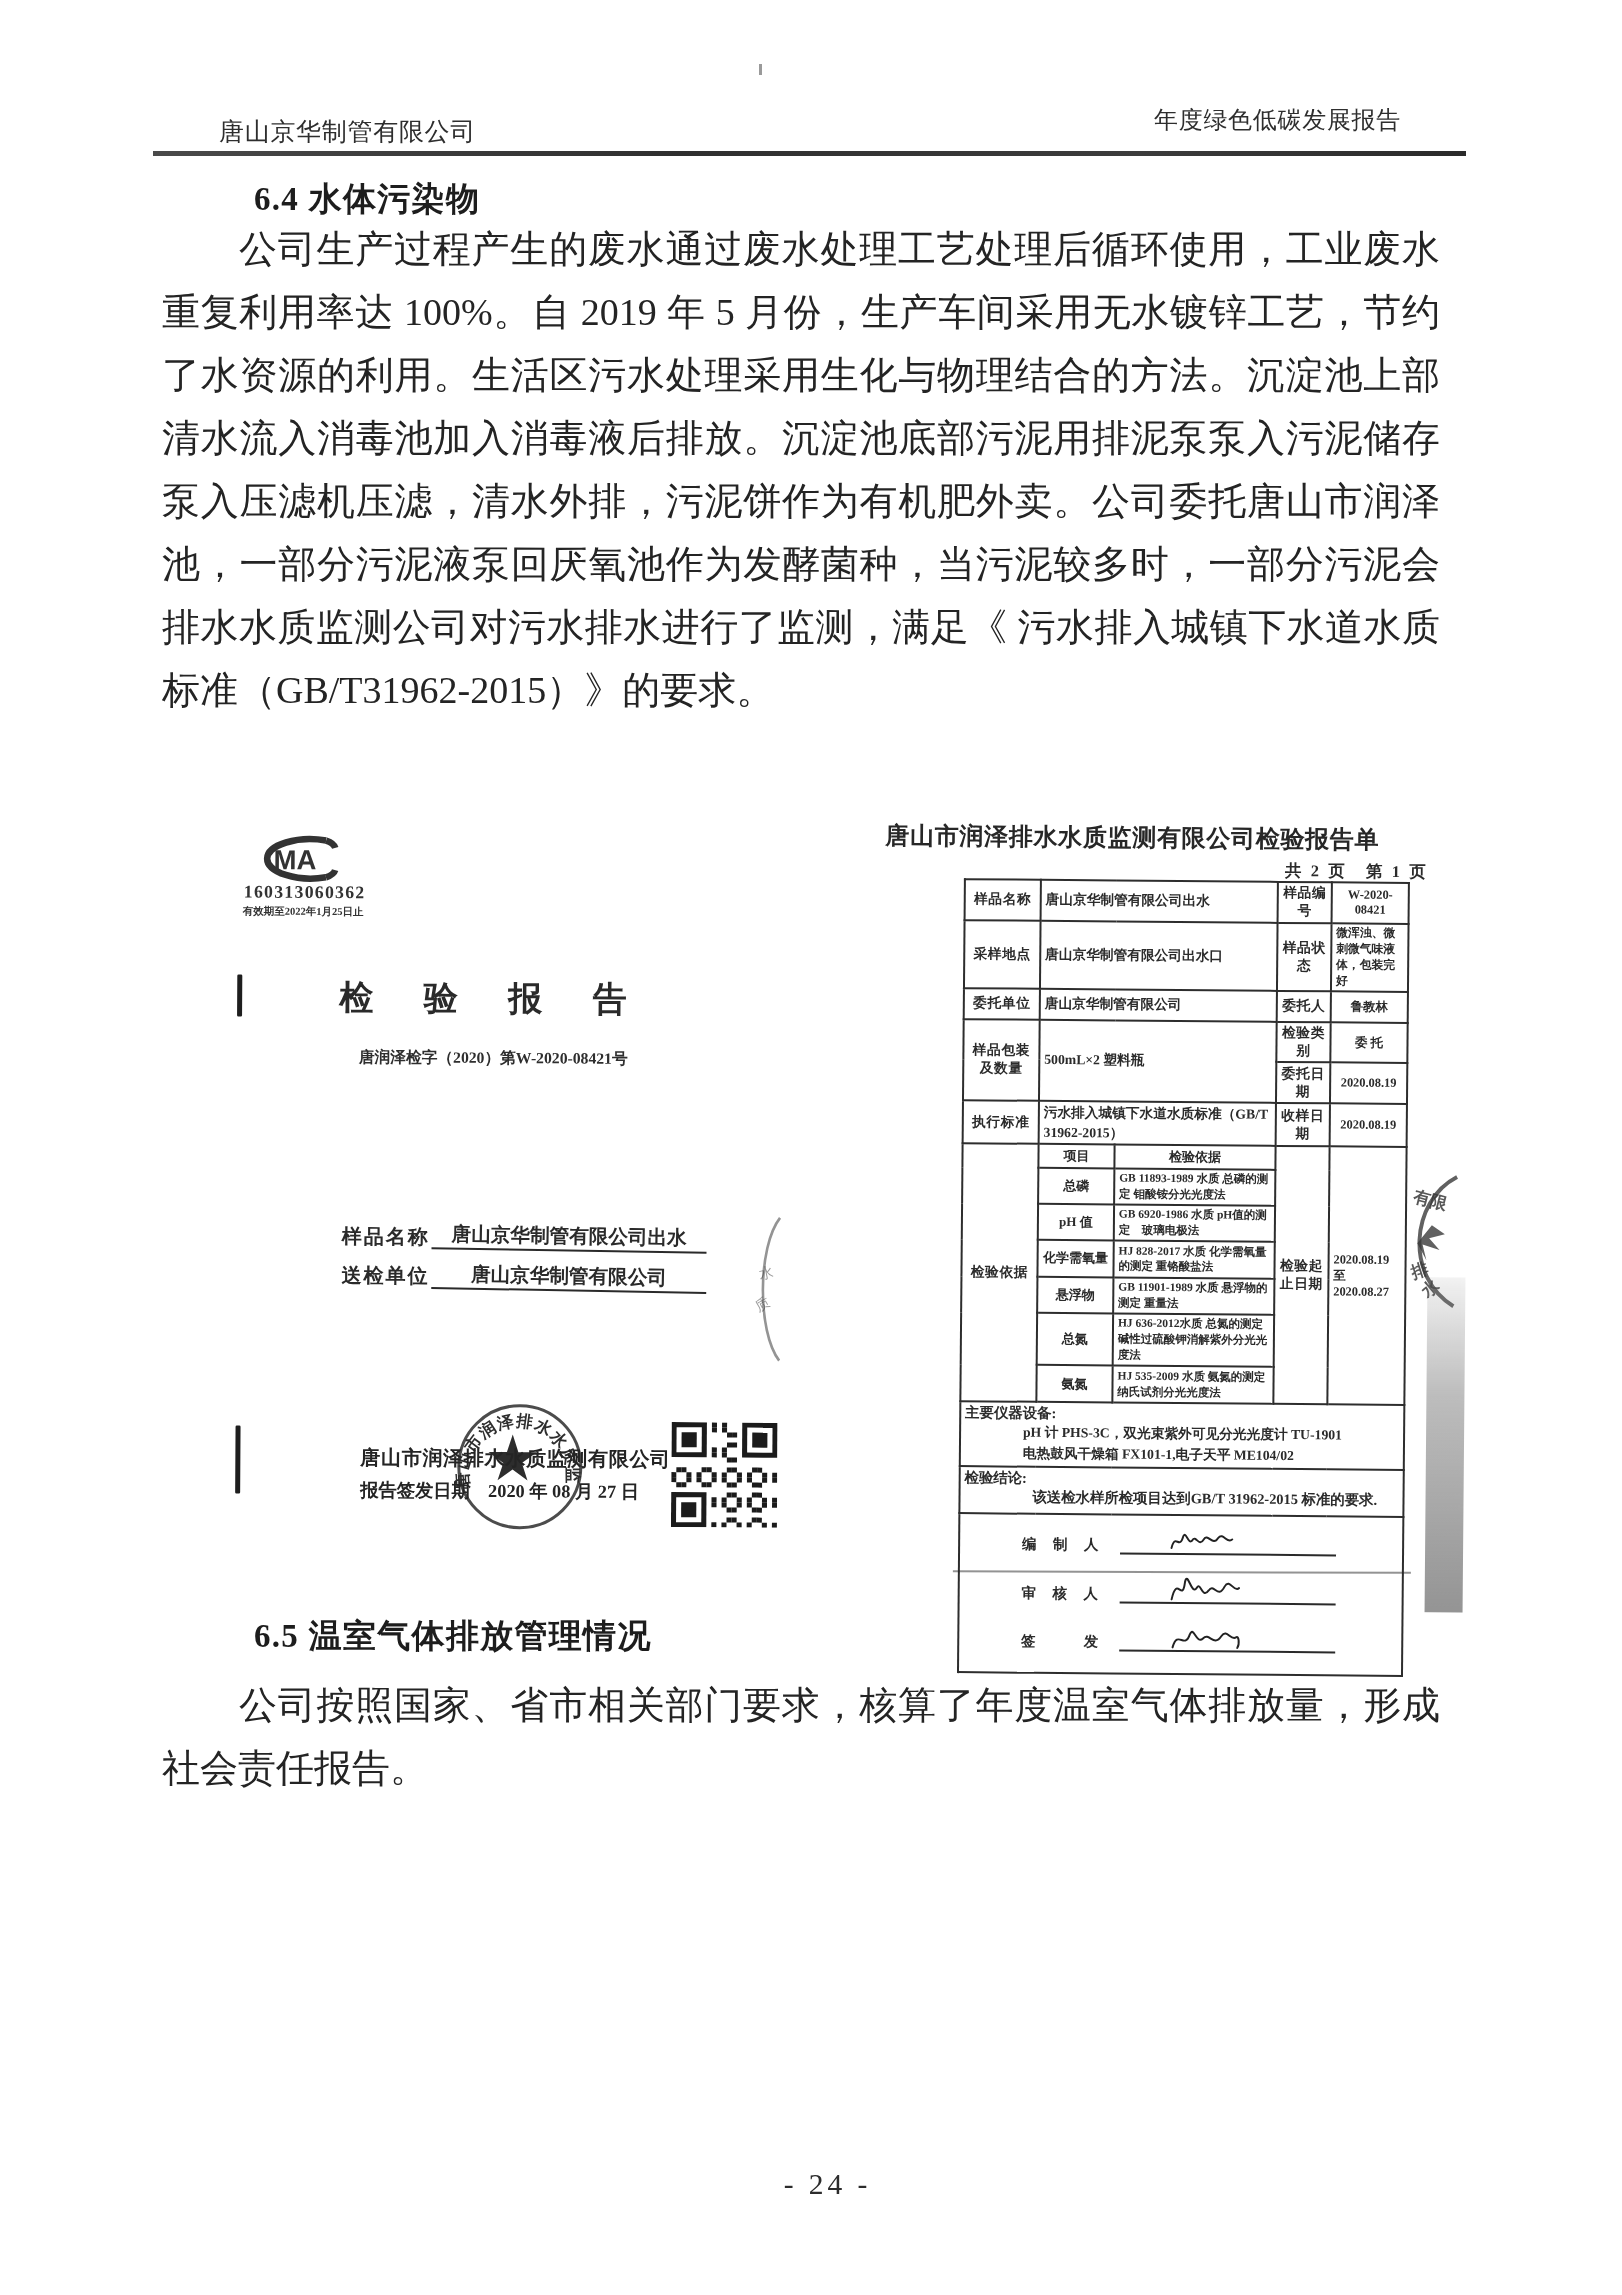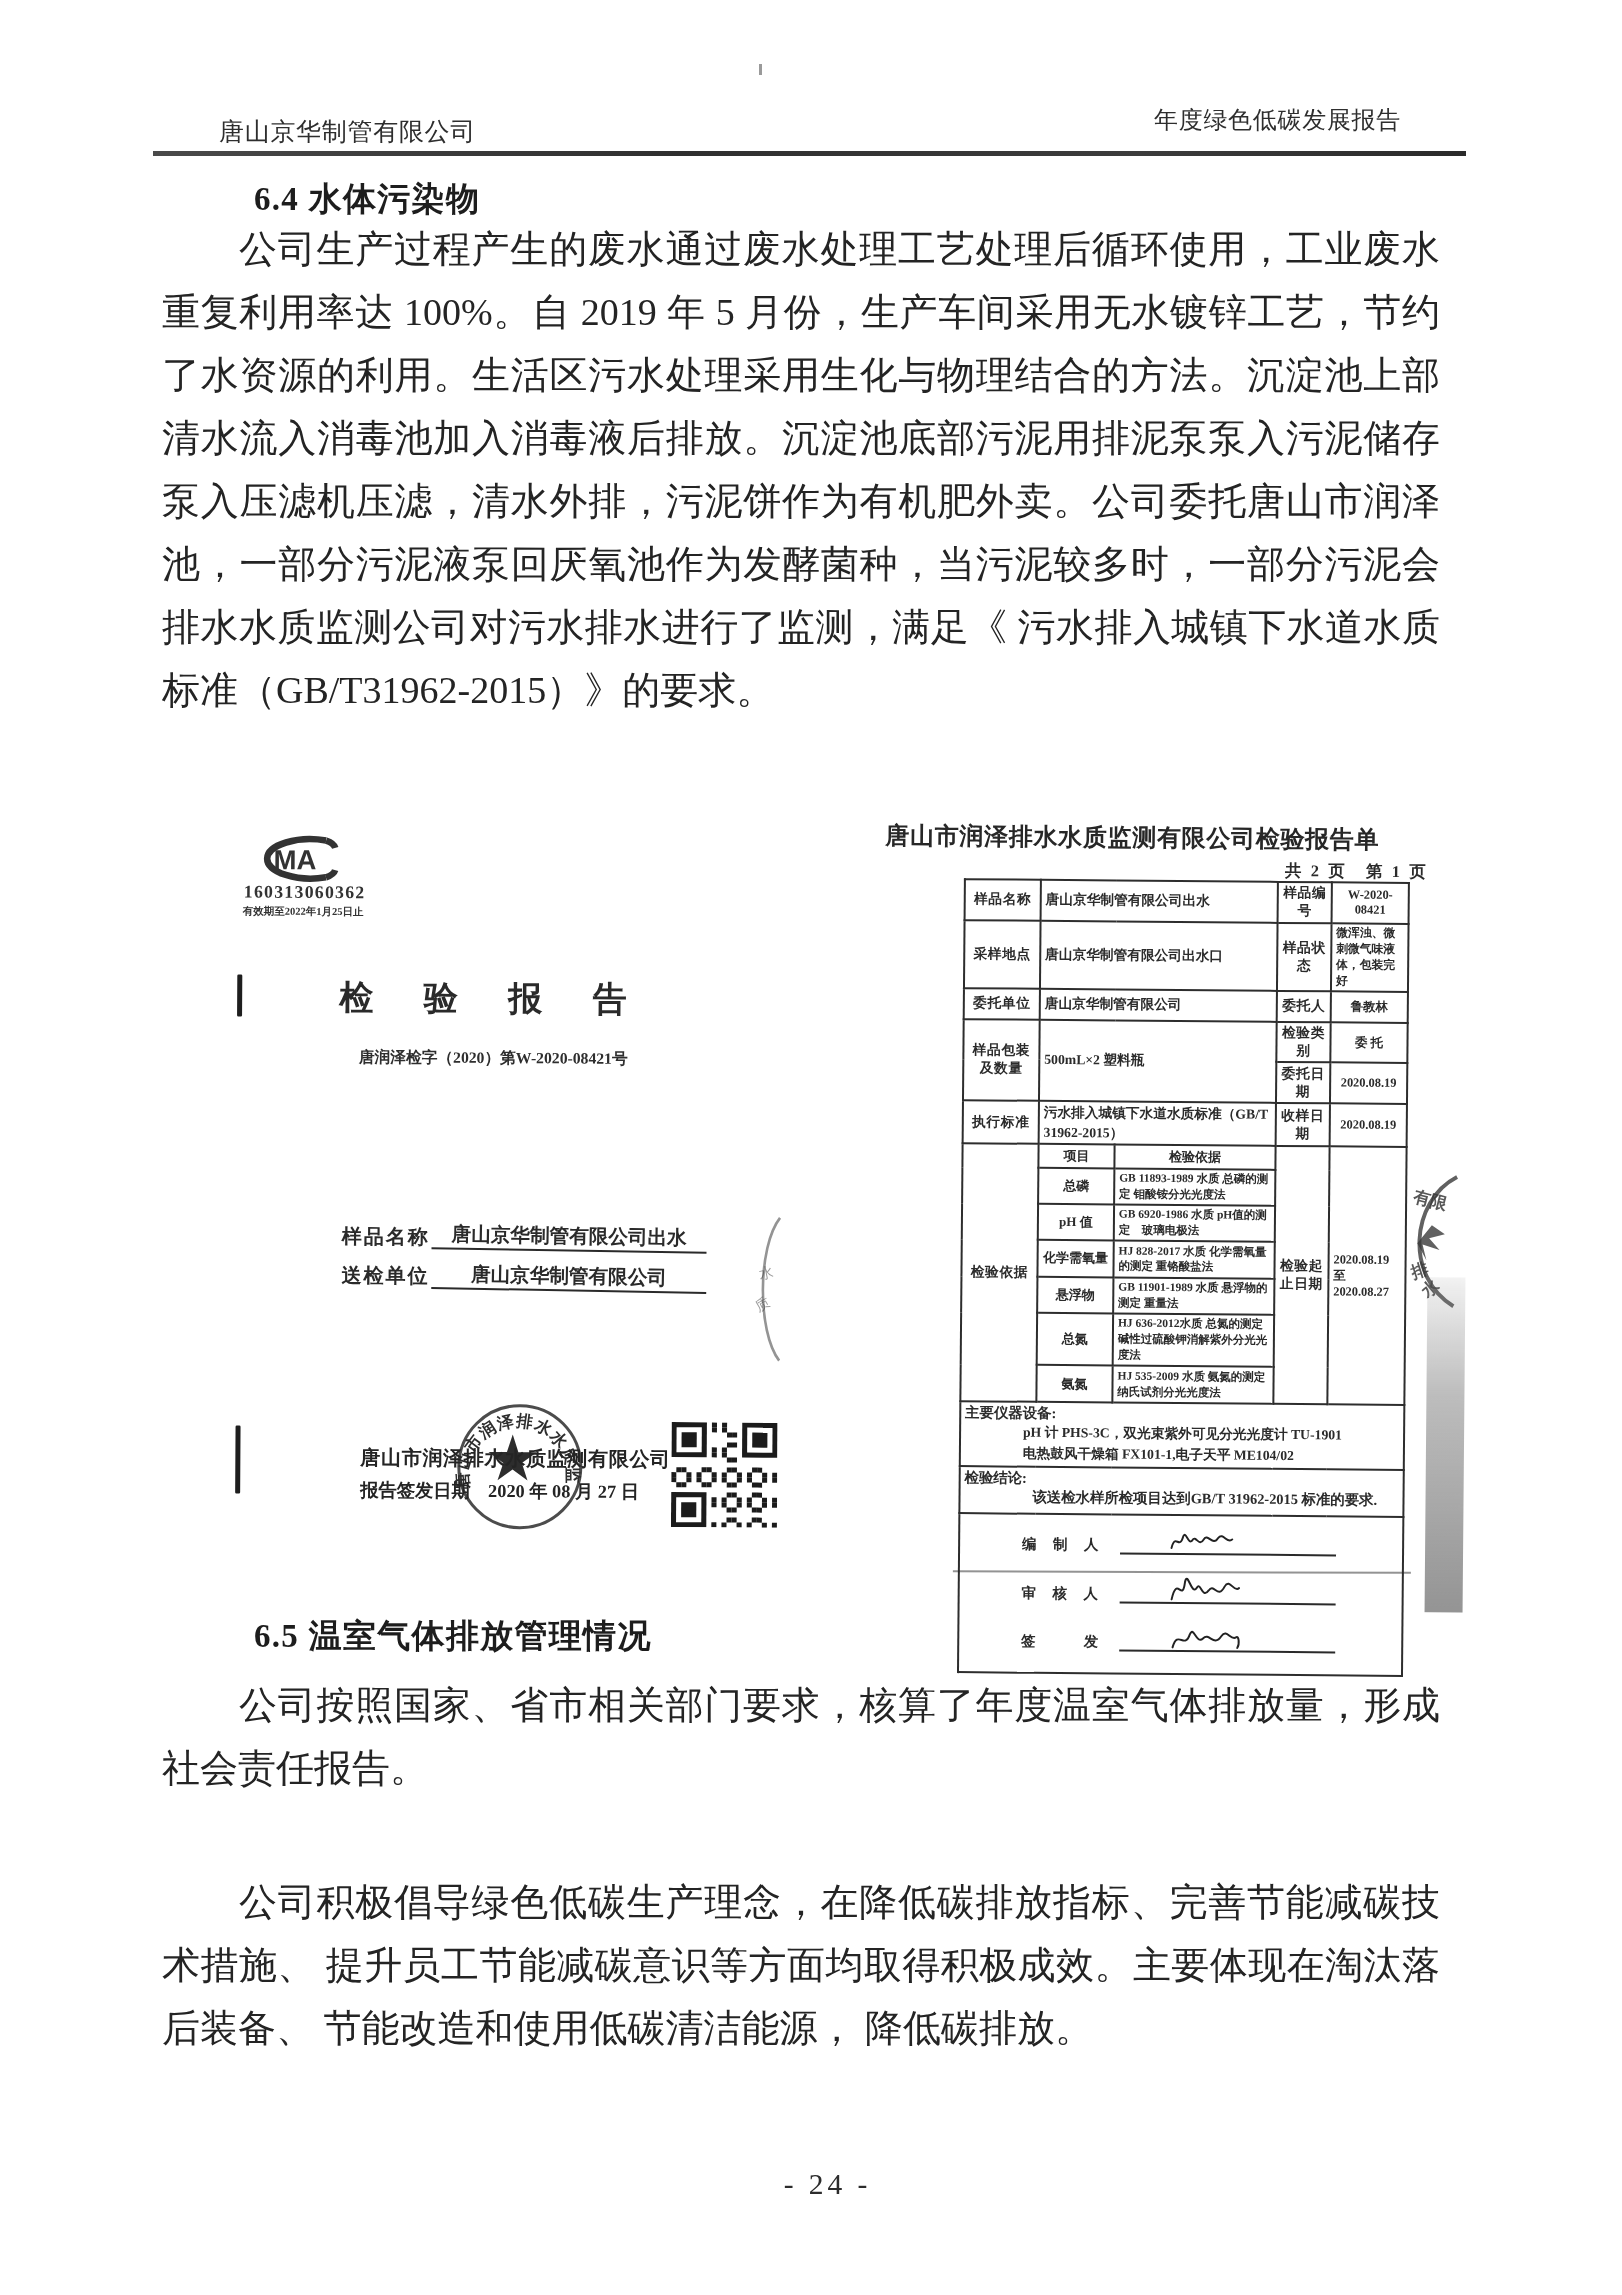--- a/index.html
+++ b/index.html
@@ -360,21 +360,16 @@
     </svg>
     <div class="abs grey-band"></div>
     <div class="abs paper-edge"></div>
   </div>
 
   <div class="abs h2" style="left:254px;top:1614px;">6.5 温室气体排放管理情况</div>
   <div class="abs para" style="left:162px;top:1676px;font-family:Liberation Mono, monospace;">
     <div class="ln fill indent">公司按照国家、省市相关部门要求，核算了年度温室气体排放量，形成</div>
     <div class="ln">社会责任报告。</div>
   </div>
-  <div class="abs para" style="left:162px;top:1871px;">
-    <div class="ln fill indent">公司积极倡导绿色低碳生产理念，在降低碳排放指标、完善节能减碳技</div>
-    <div class="ln fill">术措施、 提升员工节能减碳意识等方面均取得积极成效。主要体现在淘汰落</div>
-    <div class="ln">后装备、 节能改造和使用低碳清洁能源， 降低碳排放。</div>
-  </div>
 
   <div class="abs pagenum">- 24 -</div>
 </div>
 
 
 </body></html>

